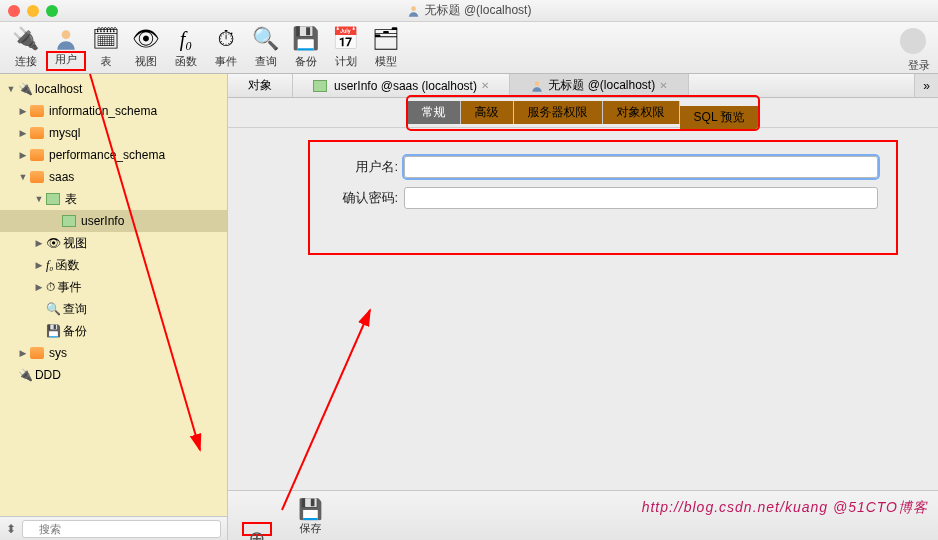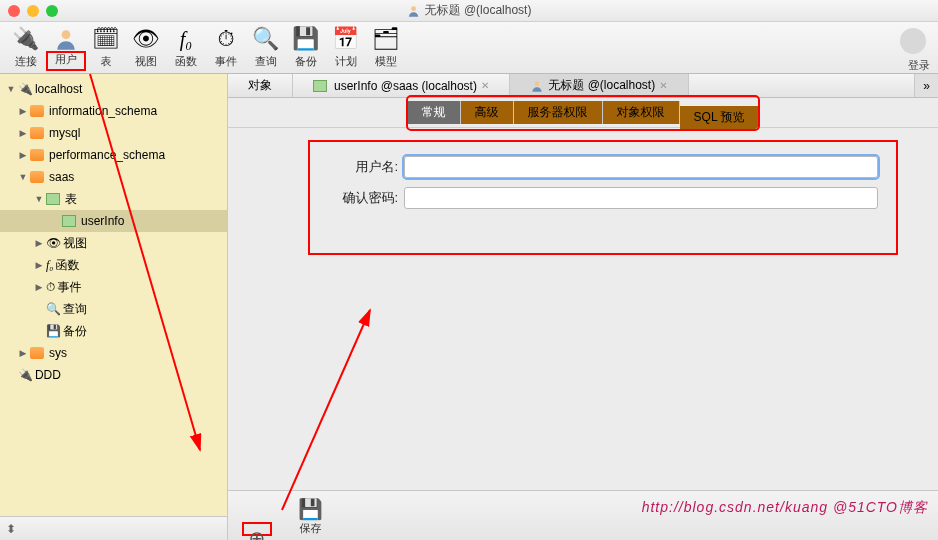--- a/index.html
+++ b/index.html
@@ -166,20 +166,21 @@
       <div class="tn ind2"><span class="ar"></span>💾 <span>备份</span></div>
       <div class="tn ind1">
           <span class="ar">▶</span>
           <div class="dbico"></div>
           <span>sys</span>
         </div>
       <div class="tn"><span class="ar"></span>🔌<span>DDD</span></div>
     </div>
     <div class="bottom-sb">
       <span style="color:#666">⬍</span>
+      <input class="search" placeholder="搜索" style="">
     </div>
   </div>
 
   <div class="content">
     <div class="tabs">
       <div class="tab">
           <span>对象</span>
         </div>
       <div class="tab">
           <div class="tbico"></div>

